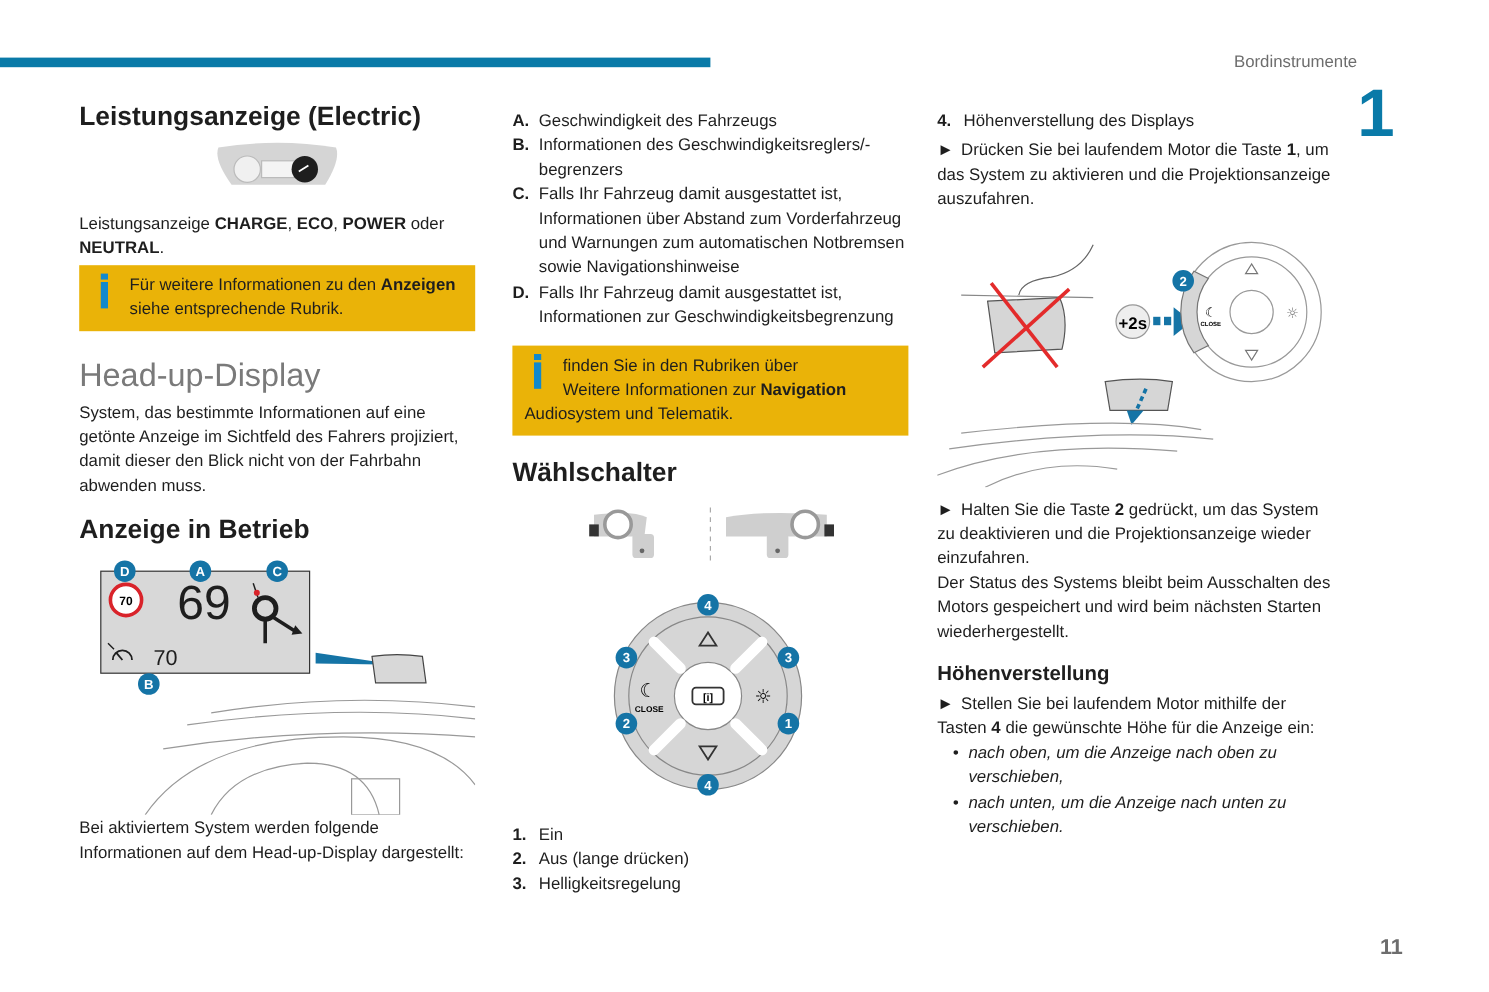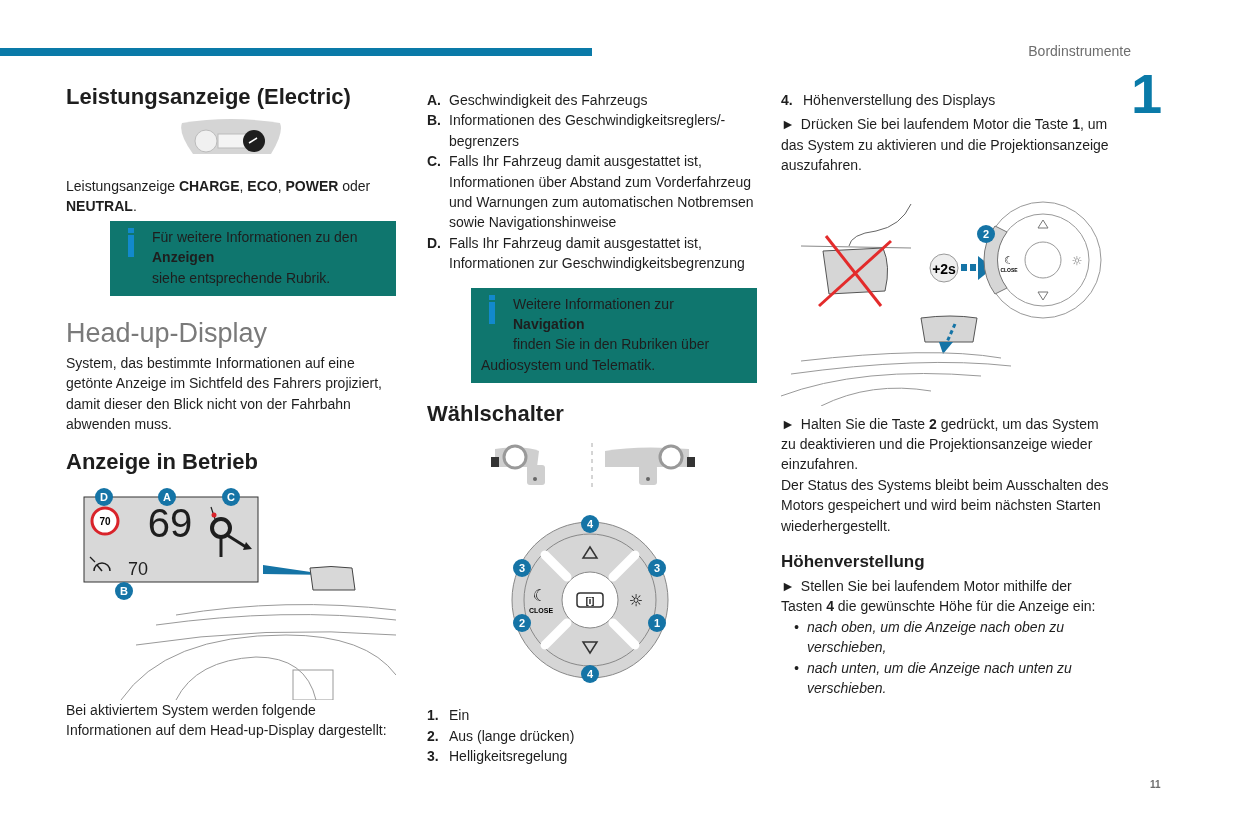--- a/index.html
+++ b/index.html
@@ -1,30 +1,30 @@
 <!DOCTYPE html>
 <html><head>
 <meta charset="utf-8">
 <style>
   html, body { margin:0; padding:0; background:#ffffff; }
   body { width:1241px; height:827px; position:relative; overflow:hidden;
          font-family:"Liberation Sans", sans-serif; color:#1e1e1e; font-size:14px; }
   .topbar { position:absolute; left:0; top:48px; width:592px; height:8px; background:#0a7aa8; }
   .section { position:absolute; right:110px; top:43px; font-size:14px; color:#6d6d6d; }
   .chap { position:absolute; left:1131px; top:66px; font-size:56px; font-weight:bold; color:#0a7aa8; line-height:1; }
-  .pagenum { position:absolute; left:1150px; top:779px; font-size:10px; font-weight:bold; color:#6d6d6d; }
+  .pagenum { position:absolute; left:1150px; top:779px; font-size:18px; font-weight:bold; color:#6d6d6d; }
   .col { position:absolute; top:84px; }
   .c1 { left:66px; width:330px; }
   .c2 { left:427px; width:330px; }
   .c3 { left:781px; width:330px; }
   .h2 { font-size:22px; font-weight:bold; margin:0; color:#1e1e1e; }
   .h2big { font-size:27px; font-weight:normal; color:#7a7a7a; margin:0; }
   .h3 { font-size:17px; font-weight:bold; margin:0; }
   p { margin:0; line-height:20.4px; }
-  .info { background:#0f766e; position:relative; padding:6px 10px 8px 42px; line-height:20.4px;margin-left:44px; }
+  .info { background:#eab308; position:relative; padding:6px 10px 8px 42px; line-height:20.4px; }
   .info .ibar { position:absolute; left:18px; top:14px; width:6px; height:22px; background:#1289cc; }
   .info .idot { position:absolute; left:18px; top:7px; width:6px; height:5px; background:#1289cc; }
   .info.wrap2 { padding-left:10px; }
   .info.wrap2 .indent { padding-left:32px; display:block; }
   ol.alpha, ol.num { list-style:none; margin:0; padding:0; }
   ol.alpha li, ol.num li { position:relative; padding-left:22px; line-height:20.4px; }
   ol.alpha li b, ol.num li b { position:absolute; left:0; top:0; }
   ul.bul { list-style:none; margin:0; padding:0 0 0 26px;font-style:italic; }
   ul.bul li { position:relative; line-height:20.4px; }
   ul.bul li::before { content:"•"; position:absolute; left:-13px; }
@@ -109,22 +109,22 @@
 <div class="col c2" style="top:90px">
   <ol class="alpha">
     <li><b>A.</b><span>Geschwindigkeit des Fahrzeugs</span></li>
     <li><b>B.</b><span>Informationen des Geschwindigkeitsreglers/-begrenzers</span></li>
     <li><b>C.</b><span>Falls Ihr Fahrzeug damit ausgestattet ist, Informationen über Abstand zum Vorderfahrzeug und Warnungen zum automatischen Notbremsen sowie Navigationshinweise</span></li>
     <li><b>D.</b><span>Falls Ihr Fahrzeug damit ausgestattet ist, Informationen zur Geschwindigkeitsbegrenzung</span></li>
   </ol>
 
   <div class="info wrap2" style="margin-top:14px">
     <span class="idot"></span><span class="ibar"></span>
+    <span class="indent">finden Sie in den Rubriken über</span>
     <span class="indent"><span>Weitere Informationen zur </span><b>Navigation</b></span>
-    <span class="indent">finden Sie in den Rubriken über</span>
     <span>Audiosystem und Telematik.</span>
   </div>
 
   <h2 class="h2" style="margin-top:18px">Wählschalter</h2>
 
   <svg width="330" height="55" style="margin-top:12px">
     <path d="M68 10 Q100 6 112 12 L110 28 L68 28 Z" fill="#cfcfcf"></path>
     <rect x="100" y="26" width="18" height="20" rx="3" fill="#cfcfcf"></rect>
     <circle cx="108" cy="40" r="2" fill="#666"></circle>
     <circle cx="88" cy="18" r="11" fill="#fff" stroke="#999" stroke-width="3"></circle>

